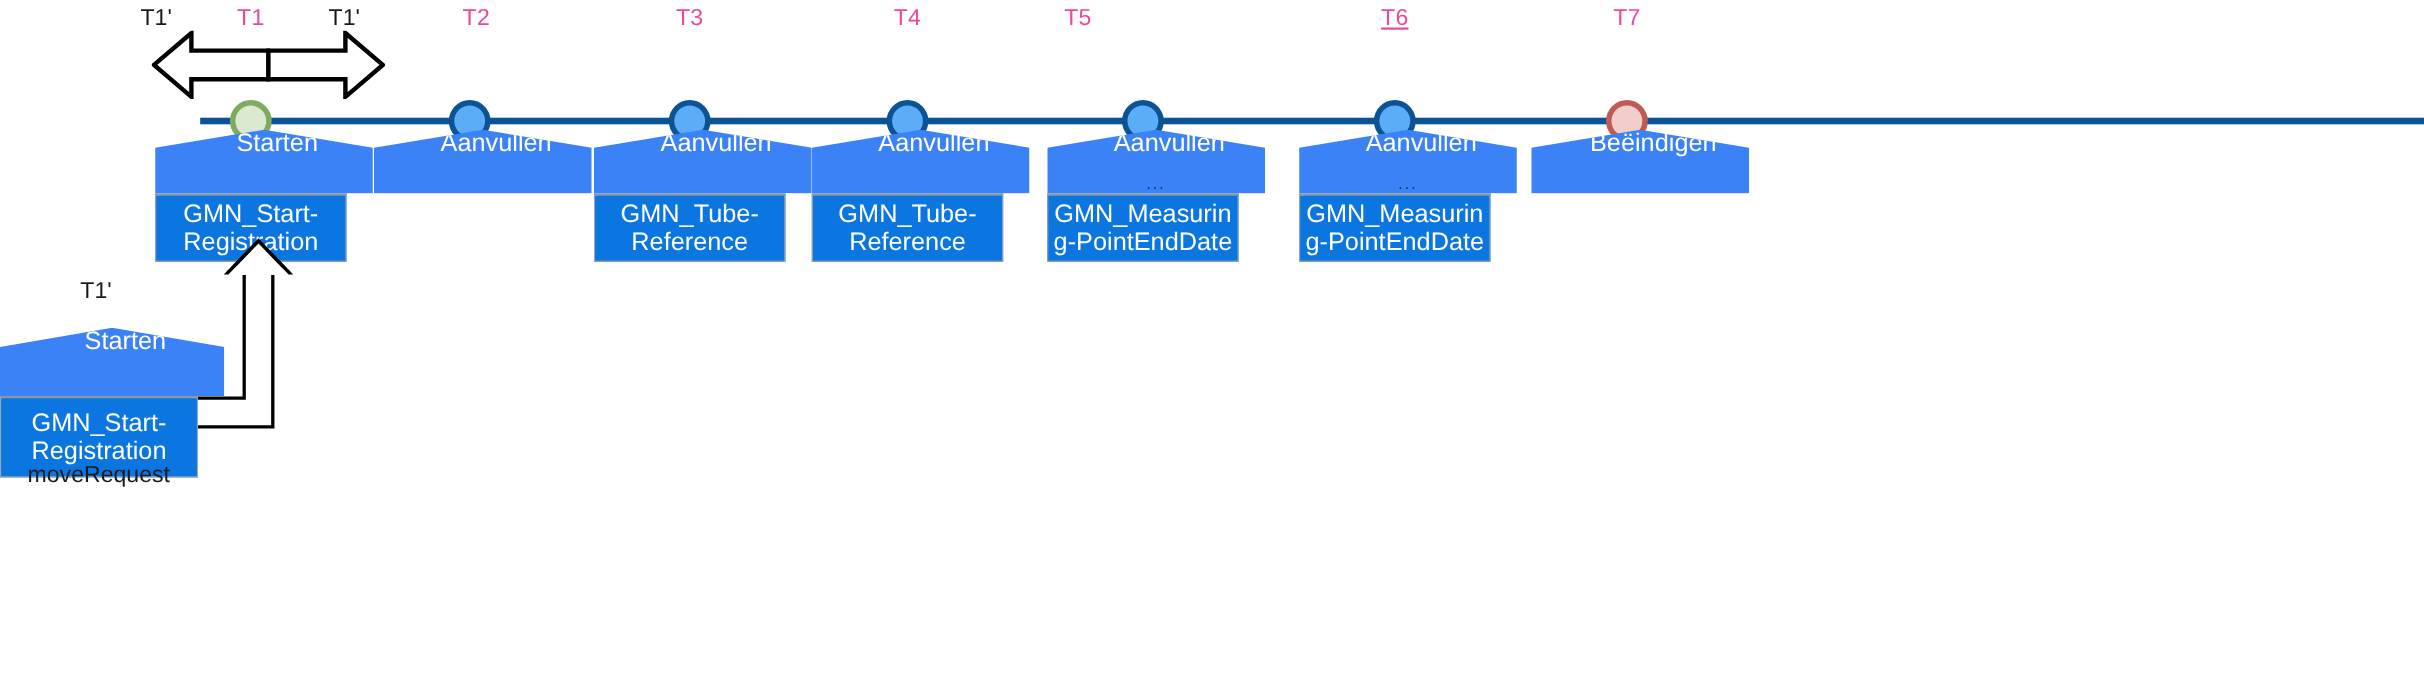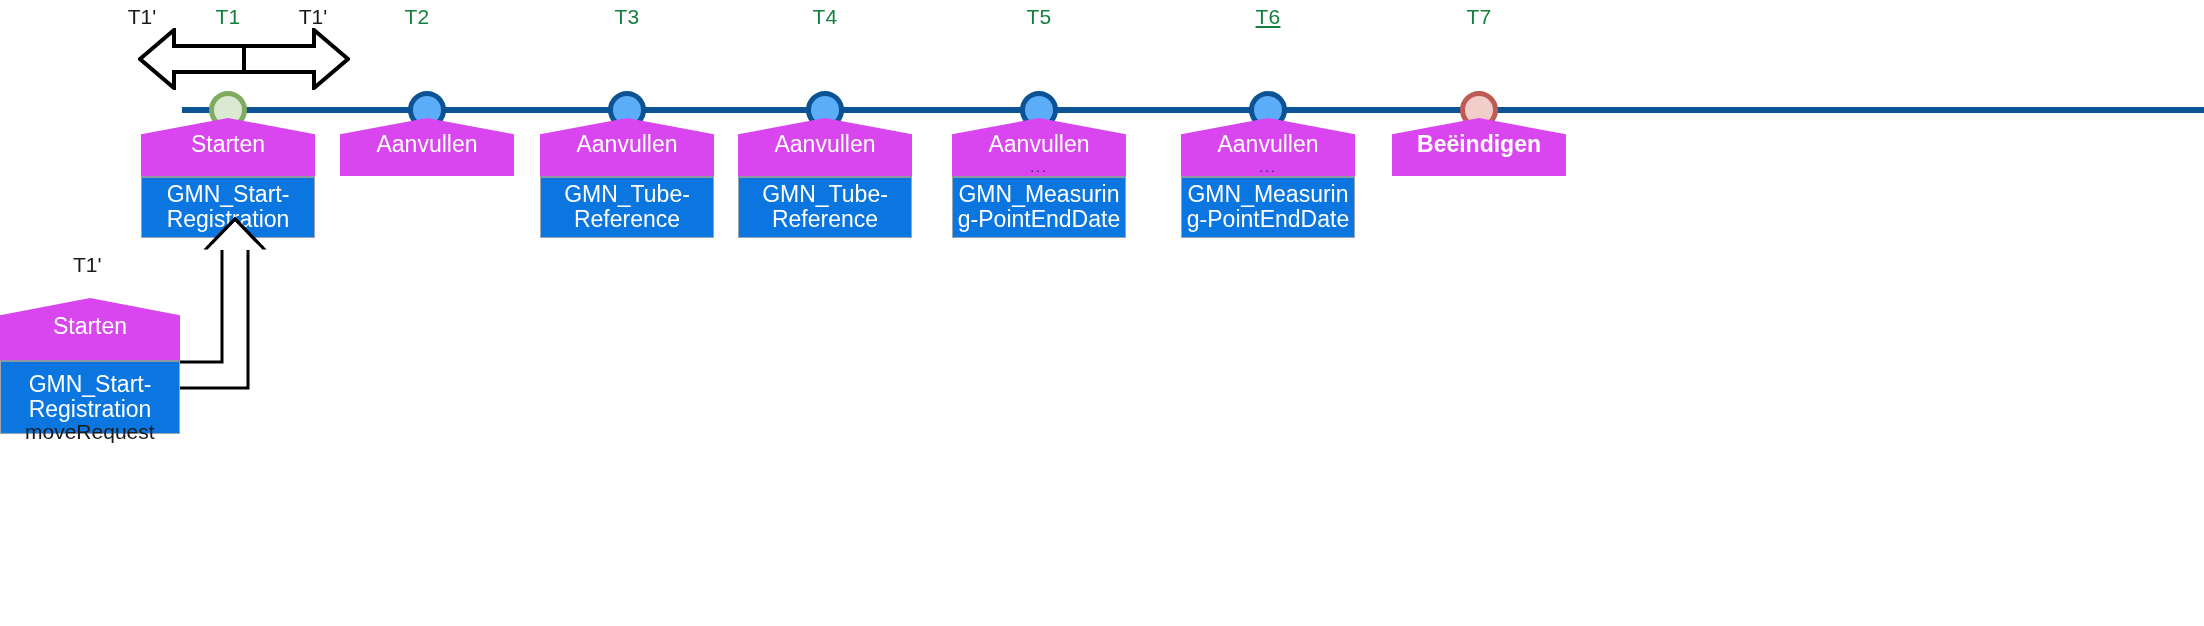--- a/index.html
+++ b/index.html
@@ -39,21 +39,21 @@
   }
   .tl-node.blue   { background: #5BADF7; border: 5px solid #0B5394; }
   .tl-node.green  { background: #DBE9D3; border: 5px solid #7FAB5E; }
   .tl-node.red    { background: #F2CECB; border: 5px solid #BF5B55; }
 
   .tl-label {
     position: absolute;
     transform: translateX(-50%);
     top: 5px;
     font-size: 21px;
-    color: #15803d;
+    color: #ec4899;
     white-space: nowrap;
     letter-spacing: .2px;
   }
 
   
   .block-arrow {
     position: absolute;
     top: 28px;
   }
   .arrow-tag {
@@ -67,26 +67,27 @@
 
   
   .event {
     position: absolute;
     width: 174px;
   }
   .event .pent {
     position: relative;
     width: 174px;
     height: 58px;
-    background: #d946ef;
+    background: #3b82f6;
     -webkit-clip-path: polygon(0 28%, 50% 0, 100% 28%, 100% 100%, 0 100%);
     clip-path: polygon(0 28%, 50% 0, 100% 28%, 100% 100%, 0 100%);
     display: flex;
-    align-items: center;
+    align-items: flex-start;
     justify-content: center;
+    padding-left: 24px;
   }
   .event .pent .pent-txt {
     color: #ffffff;
     font-size: 23px;
     line-height: 1;
     padding-bottom: 5px;
     white-space: nowrap;
   }
   .event .pent .ell {
     position: absolute;
@@ -155,27 +156,27 @@
     <svg width="108" height="62" viewBox="0 0 108 62">
       <polygon points="106,31 72,2 72,18 2,18 2,44 72,44 72,60" fill="#ffffff" stroke="#000000" stroke-width="4" stroke-linejoin="miter"></polygon>
     </svg>
   </div>
 
   <div class="timeline-axis"></div>
 
   <div id="nodes-host">
       <div class="tl-label" style="left: 228px;">T1</div>
       <div class="tl-node green" style="left: 228px;"></div>
-      <div class="tl-label" style="left: 417px;">T2</div>
+      <div class="tl-label" style="left: 433px;">T2</div>
       <div class="tl-node blue" style="left: 427px;"></div>
       <div class="tl-label" style="left: 627px;">T3</div>
       <div class="tl-node blue" style="left: 627px;"></div>
       <div class="tl-label" style="left: 825px; text-align: right;">T4</div>
       <div class="tl-node blue" style="left: 825px;"></div>
-      <div class="tl-label" style="left: 1039px;">T5</div>
+      <div class="tl-label" style="left: 980px;">T5</div>
       <div class="tl-node blue" style="left: 1039px;"></div>
       <div class="tl-label" style="left: 1268px; text-decoration: underline;">T6</div>
       <div class="tl-node blue" style="left: 1268px;"></div>
       <div class="tl-label" style="left: 1479px;">T7</div>
       <div class="tl-node red" style="left: 1479px;"></div>
     </div>
 
   <div id="events-host">
       <div class="event" style="left: 141px; top: 118px;">
         <div class="pent">
@@ -217,21 +218,21 @@
       </div>
       <div class="event" style="left: 1181px; top: 118px;">
         <div class="pent">
           <span class="pent-txt">Aanvullen</span>
           <span class="ell">...</span>
         </div>
         <div class="body">
           <span class="body-txt">GMN_Measuring-PointEndDate</span>
         </div>
       </div>
-      <div class="event" style="left: 1392px; top: 118px; font-weight: bold;">
+      <div class="event" style="left: 1392px; top: 118px;">
         <div class="pent">
           <span class="pent-txt">Beëindigen</span>
         </div>
       </div>
     </div>
 
   <div class="plain-label" style="left:73px; top:253px;">T1'</div>
 
   <div class="event big" id="detached-event" style="left:0px; top:298px;">
     <div class="pent">

